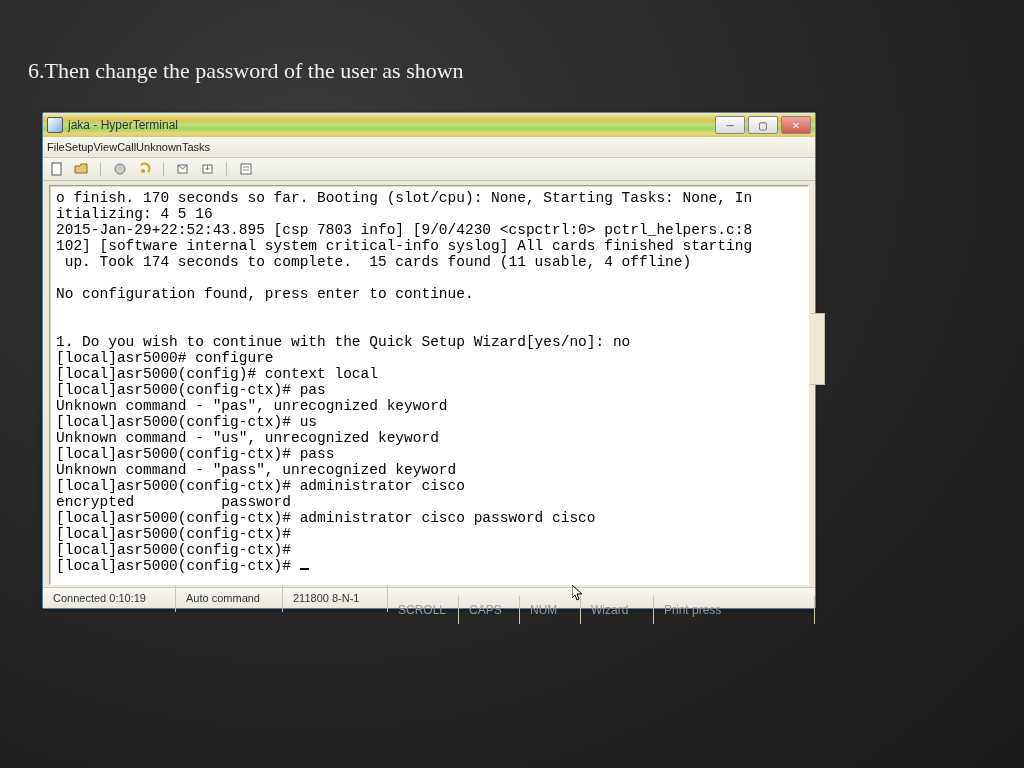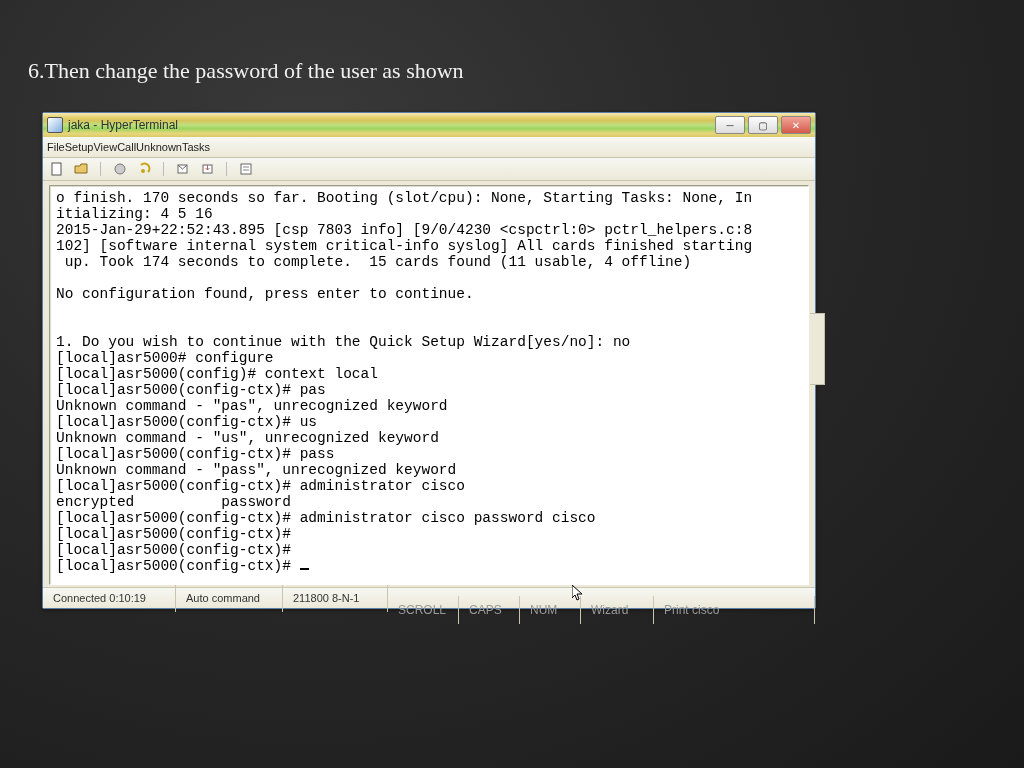--- a/index.html
+++ b/index.html
@@ -245,21 +245,21 @@
     </div>
 
     <div class="statusbar">
       <div class="cell" style="width:112px">Connected 0:10:19</div>
       <div class="cell" style="width:86px">Auto command</div>
       <div class="cell" style="width:84px">211800 8-N-1</div>
       <div class="cell inactive" style="width:50px">SCROLL</div>
       <div class="cell inactive" style="width:40px">CAPS</div>
       <div class="cell inactive" style="width:40px">NUM</div>
       <div class="cell inactive" style="width:52px">Wizard</div>
-      <div class="cell inactive" style="flex:1">Print cisco</div>
+      <div class="cell inactive" style="flex:1">Print press</div>
     </div>
 
     <div class="right-scroll-hint"></div>
   </div>
 
   <svg class="mouse" viewBox="0 0 12 18">
     <path d="M0 0l0 13 3-3 2 5 2-1-2-5 5 0z" fill="#fff" stroke="#000" stroke-width="1"></path>
   </svg>
 </div>
 

